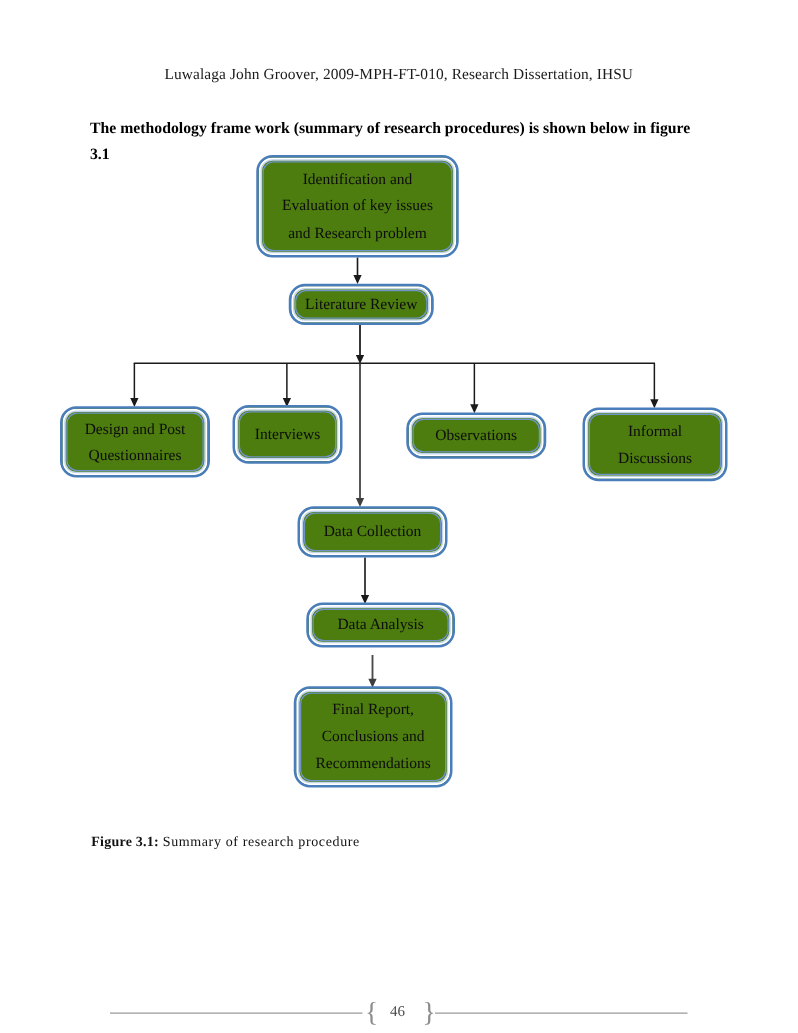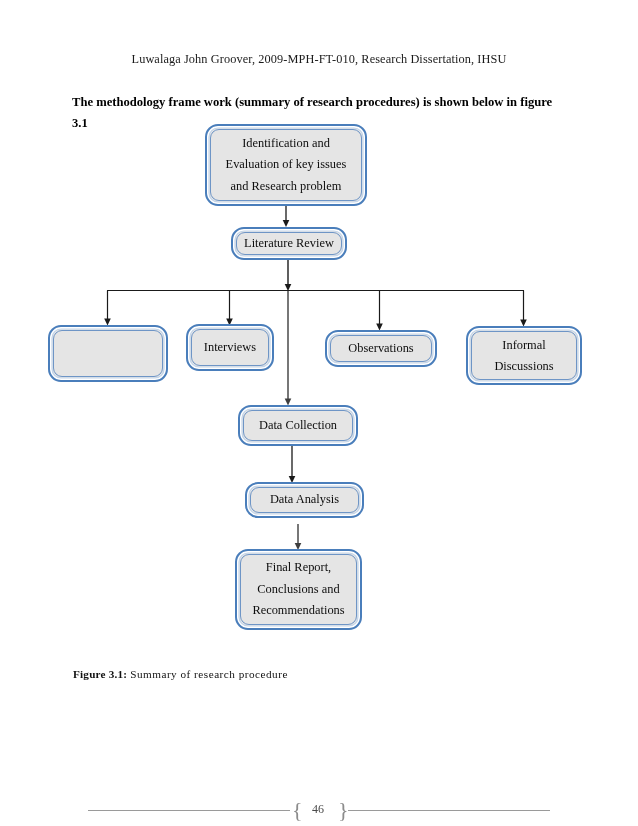--- a/index.html
+++ b/index.html
@@ -20,21 +20,21 @@
     font-size:12.6px;font-weight:bold;line-height:21px;color:#000;
   }
 
   
   .chart{position:absolute;top:0;left:0;width:638px;height:700px;}
   .chart svg{position:absolute;top:0;left:0;overflow:visible;}
 
   
   .node{
     position:absolute;box-sizing:border-box;
-    background:#e5e5e5;
+    background:#4d7c0f;
     border:2.6px solid #4A7EBB;
     border-radius:13px;
     box-shadow:0 0 0 1.4px #ffffff inset, 0 0 0 2.6px #C3D5EA inset;
     display:flex;align-items:center;justify-content:center;
   }
   .node .inner{
     position:absolute;inset:2.6px;
     border:1px solid #6E95C6;border-radius:9px;
     pointer-events:none;
   }
@@ -115,20 +115,22 @@
 and Research problem</div>
     </div>
 
     <div class="node" style="left:231px;top:207px;width:116px;height:33px;">
       <div class="inner"></div>
       <div class="txt">Literature Review</div>
     </div>
 
     <div class="node" style="left:48px;top:305px;width:120px;height:57px;">
       <div class="inner"></div>
+      <div class="txt tight">Design and Post
+Questionnaires</div>
     </div>
 
     <div class="node" style="left:186px;top:304px;width:88px;height:47px;">
       <div class="inner"></div>
       <div class="txt">Interviews</div>
     </div>
 
     <div class="node" style="left:325px;top:310px;width:112px;height:37px;">
       <div class="inner"></div>
       <div class="txt">Observations</div>

